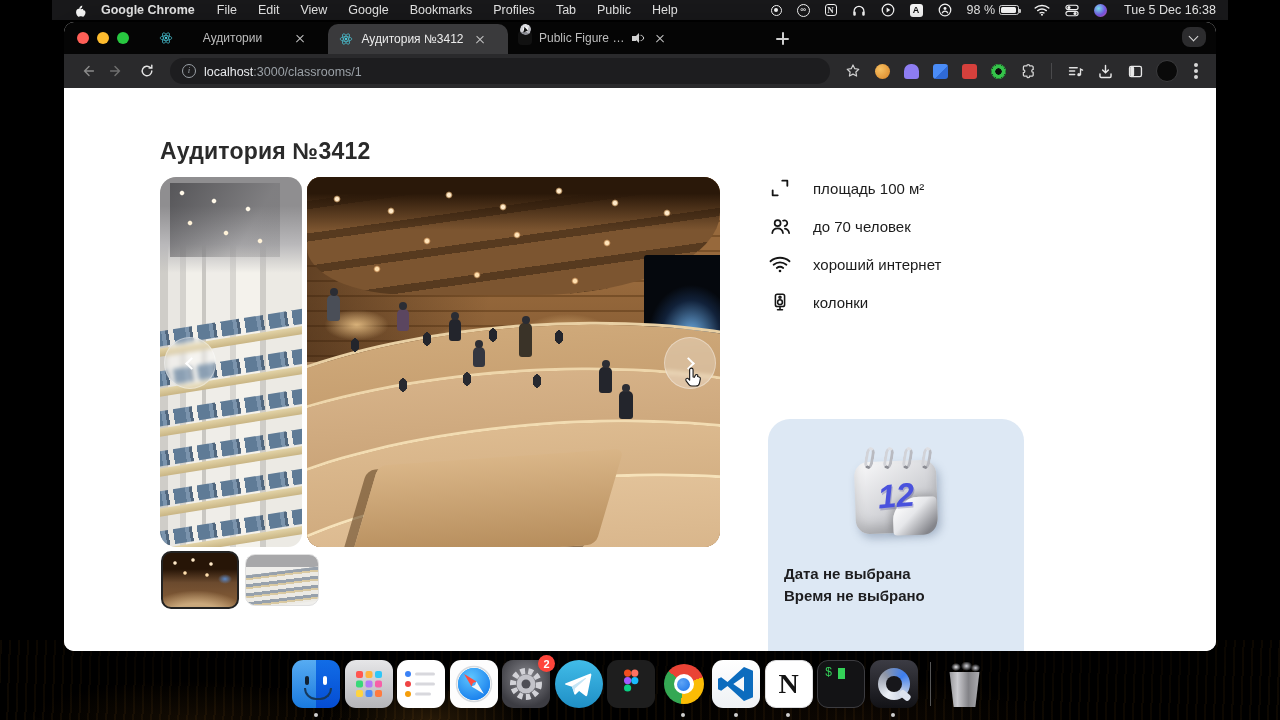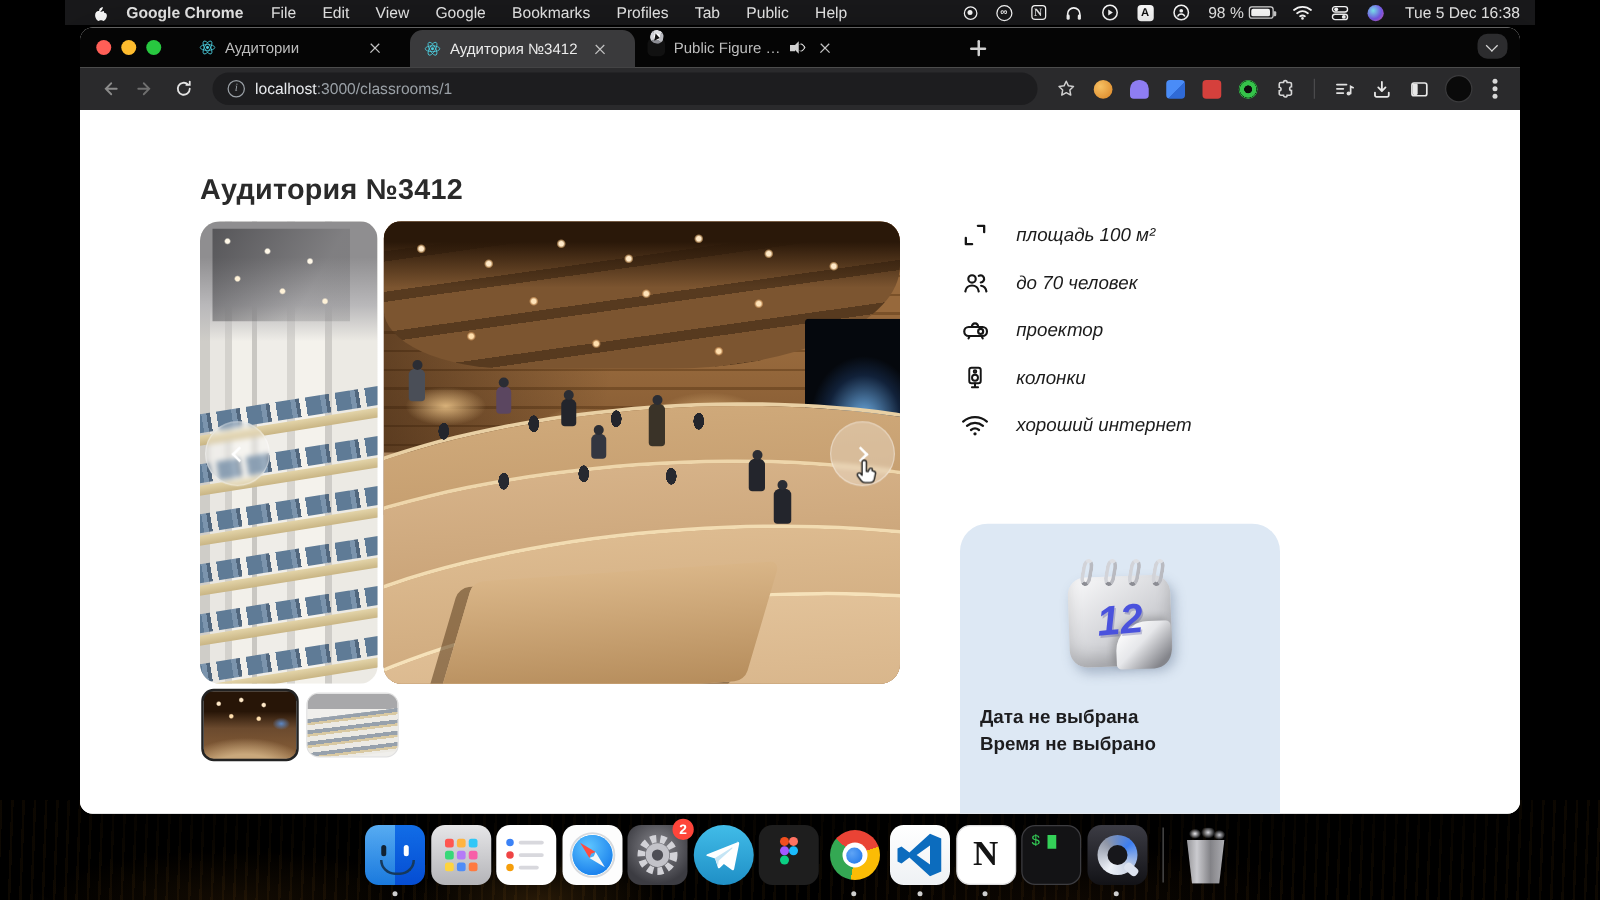--- a/index.html
+++ b/index.html
@@ -42,21 +42,21 @@
   .window { position:absolute; left:64px; top:22px; width:1152px; height:629px;
     border-radius:10px; overflow:hidden; background:#fff;
     box-shadow:0 18px 50px rgba(0,0,0,.6); display:flex; flex-direction:column; }
 
   .tabstrip { height:32px; background:#050505; position:relative; flex:none; }
   .lights { position:absolute; left:13px; top:10px; display:flex; gap:8px; }
   .light { width:12px; height:12px; border-radius:50%; }
   .l-close{ background:#ff5f57; } .l-min{ background:#febc2e; } .l-zoom{ background:#28c840; }
   .tabs { position:absolute; left:84px; top:0; height:32px; display:flex; align-items:stretch; }
   .tab { width:180px; display:flex; align-items:center; padding:0 20px 0 10px; gap:7px;
-    color:#bdbdbd; font-size:12px; position:relative; }
+    color:#bdbdbd; font-size:12px; position:relative;text-align:center; }
   .tab.active { background:#3a3a3c; border-radius:10px 10px 0 0; color:#ececec; margin-top:2px; }
   .tab .title { flex:1; white-space:nowrap; overflow:hidden; text-overflow:ellipsis; }
   .tab-x { width:16px; height:16px; border-radius:4px; position:relative; flex:none; }
   .tab-x::before,.tab-x::after { content:""; position:absolute; left:3px; right:3px; top:7.5px; height:1.4px; background:#c3c3c3; }
   .tab-x::before{ transform:rotate(45deg);} .tab-x::after{ transform:rotate(-45deg);}
   .favicon { width:15px; height:15px; flex:none; display:flex; align-items:center; justify-content:center; }
   .yt-ico { width:14px; height:14px; background:#111; border-radius:4px; display:flex; align-items:center; justify-content:center; }
   .yt-ico .ring { width:11px; height:11px; border-radius:50%; background:#fff; display:flex; align-items:center; justify-content:center; }
   .yt-ico .tri { width:0; height:0; border-left:4.5px solid #111; border-top:3px solid transparent; border-bottom:3px solid transparent; margin-left:1px; }
   .speaker-g { width:13px; height:12px; position:relative; flex:none; }
@@ -189,21 +189,21 @@
       radial-gradient(120% 90% at 45% 125%, #c9a87c 35%, transparent 62%),
       linear-gradient(180deg,#271507 0 30%, #6b4a2e 55%, #8a6038); }
   .thumb2 { left:181px; top:466px; width:74px; height:52px; border:1px solid #e0e0e0; border-radius:10px;
     background:linear-gradient(180deg,#a8a8aa 0 12px, #f0efec 12px); }
   .t2-rows { position:absolute; left:-8px; right:-8px; top:16px; bottom:0; transform:rotate(-7deg);
     background:repeating-linear-gradient(180deg, #97a1ac 0 3px, #d9c9a2 3px 5px, #eceae4 5px 9px); }
 
   .features { position:absolute; left:704px; top:88px; display:flex; flex-direction:column; gap:14px; }
   .feat { display:flex; align-items:center; gap:21px; height:24px; }
   .ficon { width:24px; height:24px; display:flex; align-items:center; justify-content:center; flex:none; }
-  .feat .flabel { font-size:15px; color:#1b1b1b;font-style:italic; }
+  .feat .flabel { font-size:15px; color:#1b1b1b; }
 
   .booking-card { position:absolute; left:704px; top:331px; width:256px; height:300px;
     background:#dde8f4; border-radius:22px; }
   .cal { position:absolute; left:85px; top:26px; width:86px; height:92px; }
   .cal-body { position:absolute; left:2px; right:2px; top:16px; bottom:4px;
     background:linear-gradient(145deg,#fbfbfc,#d2d3d7 55%,#a3a4aa);
     border-radius:14px; transform:rotate(-2deg);
     box-shadow:inset 0 -8px 12px rgba(0,0,0,.16), 3px 5px 9px rgba(70,90,120,.35); }
   .cal-curl { position:absolute; right:2px; bottom:2px; width:44px; height:38px;
     background:linear-gradient(315deg,#84858b 15%,#e6e7ea 55%,#f8f8f9 80%);
@@ -537,50 +537,39 @@
                 <circle cx="9" cy="8.5" r="3.1"></circle>
                 <path d="M3.4 19c.4-3 2.7-5 5.6-5s5.2 2 5.6 5"></path>
                 <path d="M14.6 5.9a3 3 0 1 1 1.7 5.6"></path>
                 <path d="M16.6 14.2c2.4.4 4 2.2 4.4 4.8"></path>
               </svg>
           </span>
           <span class="flabel">до 70 человек</span>
         </div>
         <div class="feat">
           <span class="ficon">
-            <svg width="23" height="23" viewBox="0 0 24 24" fill="none" stroke="#151515" stroke-width="1.8" stroke-linecap="round">
-                <rect x="2.5" y="9" width="19" height="7.5" rx="3.7"></rect>
-                <circle cx="16.2" cy="12.7" r="2.1"></circle>
-                <path d="M9 9c-.3-1.8.8-3 2.5-3s2.8 1.2 2.5 3"></path>
-                <path d="M7 16.5l-.9 2M17 16.5l.9 2"></path>
+            <svg width="24" height="24" viewBox="0 0 24 24" fill="none" stroke="#151515" stroke-width="1.8" stroke-linecap="round">
+                <path d="M2.5 9.3a14.5 14.5 0 0 1 19 0"></path>
+                <path d="M5.6 12.7a10 10 0 0 1 12.8 0"></path>
+                <path d="M8.8 16a5.2 5.2 0 0 1 6.4 0"></path>
+                <circle cx="12" cy="19" r="1.3" fill="#151515" stroke="none"></circle>
               </svg>
           </span>
-          <span class="flabel">проектор</span>
+          <span class="flabel">хороший интернет</span>
         </div>
         <div class="feat">
           <span class="ficon">
             <svg width="22" height="22" viewBox="0 0 24 24" fill="none" stroke="#151515" stroke-width="1.7" stroke-linecap="round">
                 <rect x="7" y="3.5" width="10" height="13.5" rx="2"></rect>
                 <circle cx="12" cy="12.2" r="2.6"></circle>
                 <circle cx="12" cy="6.8" r="1.1"></circle>
                 <path d="M12 17v3M9.3 20.5h5.4"></path>
               </svg>
           </span>
           <span class="flabel">колонки</span>
-        </div>
-        <div class="feat">
-          <span class="ficon">
-            <svg width="24" height="24" viewBox="0 0 24 24" fill="none" stroke="#151515" stroke-width="1.8" stroke-linecap="round">
-                <path d="M2.5 9.3a14.5 14.5 0 0 1 19 0"></path>
-                <path d="M5.6 12.7a10 10 0 0 1 12.8 0"></path>
-                <path d="M8.8 16a5.2 5.2 0 0 1 6.4 0"></path>
-                <circle cx="12" cy="19" r="1.3" fill="#151515" stroke="none"></circle>
-              </svg>
-          </span>
-          <span class="flabel">хороший интернет</span>
         </div>
       </div>
 
       <div class="booking-card">
         <div class="cal">
           <div class="cal-body"></div>
           <div class="cal-curl"></div>
           <span class="ring" style="left:12px;"></span>
           <span class="ring" style="left:31px;"></span>
           <span class="ring" style="left:50px;"></span>

